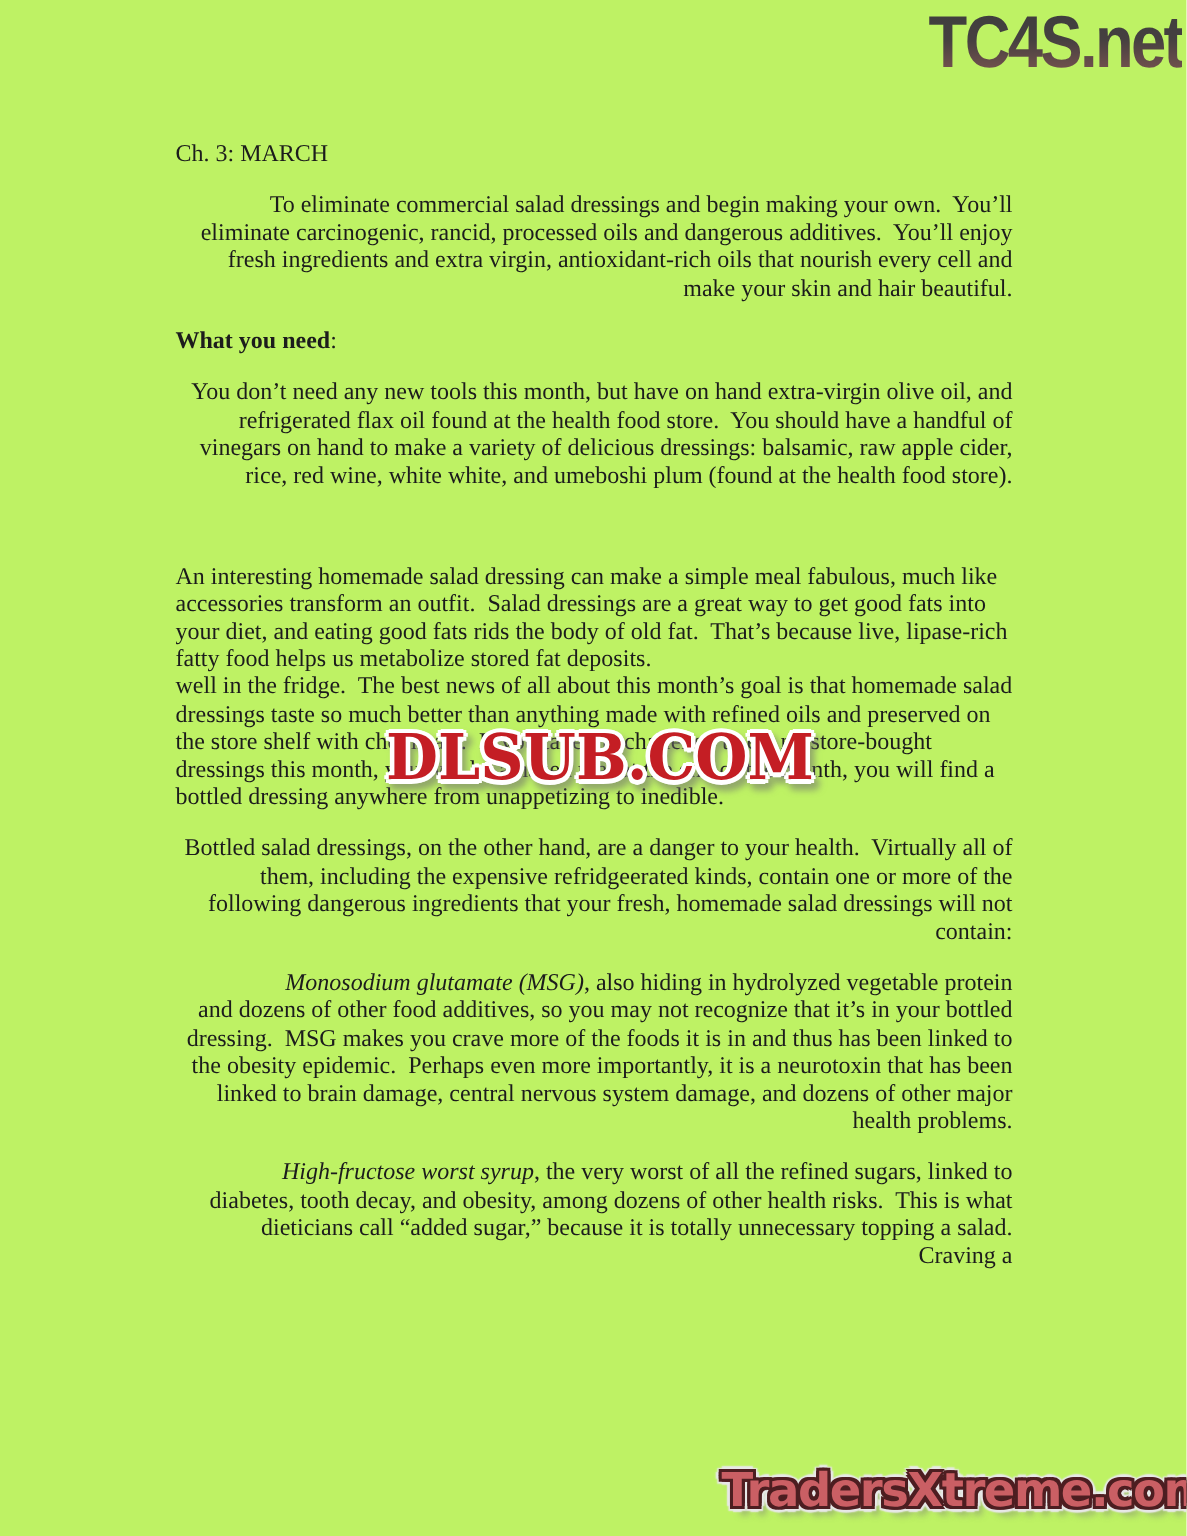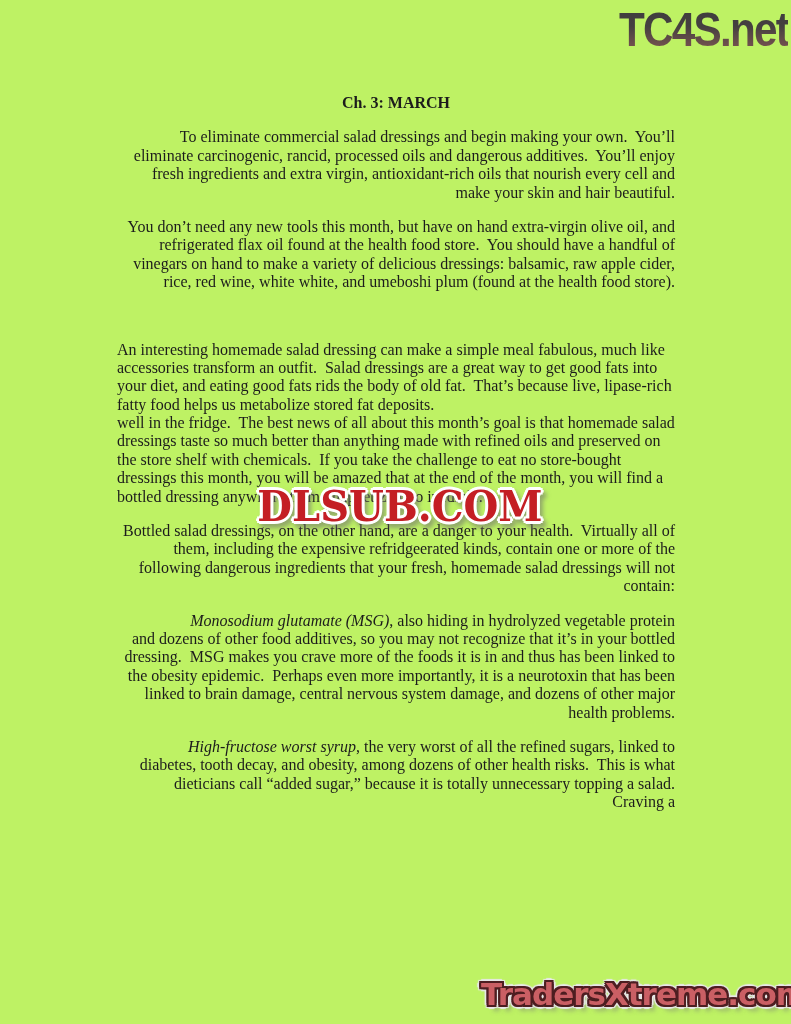--- a/index.html
+++ b/index.html
@@ -14,22 +14,22 @@
   .content{
     position:absolute;
     left:117px;top:0;
     width:558px;
     font-size:16px;
     line-height:1.15;
   }
   .para{margin:0;white-space:pre-wrap;}
   .doc-title{
     margin:94px 0 0 0;
-    text-align:center;
-    font-weight:bold;
+    text-align:left;
+    font-weight:normal;
     white-space:pre-wrap;
   }
   .h{margin:0;font-weight:normal;font-size:16px;}
   .h b{font-weight:bold;}
   .mt-head1{margin-top:21px;}
   .mt-para{margin-top:16px;text-align:right;}
   .mt-head2{margin-top:17px;}
   .mt-gap{margin-top:49px;}
   .indent{text-indent:48px;}
   .split-line{
@@ -91,20 +91,21 @@
 
   <div class="wm wm-tc4s">TC4S.net</div>
 
   <div class="content">
 
     <p class="para doc-title">Ch. 3: MARCH</p>
 
 
     <p class="para mt-para">To eliminate commercial salad dressings and begin making your own.  You’ll eliminate carcinogenic, rancid, processed oils and dangerous additives.  You’ll enjoy fresh ingredients and extra virgin, antioxidant-rich oils that nourish every cell and make your skin and hair beautiful.</p>
 
+    <p class="h mt-head2"><b>What you need</b><span>:</span></p>
 
     <p class="para mt-para">You don’t need any new tools this month, but have on hand extra-virgin olive oil, and refrigerated flax oil found at the health food store.  You should have a handful of vinegars on hand to make a variety of delicious dressings: balsamic, raw apple cider, rice, red wine, white white, and umeboshi plum (found at the health food store).</p>
 
     <p class="para mt-gap">An interesting homemade salad dressing can make a simple meal fabulous, much like accessories transform an outfit.  Salad dressings are a great way to get good fats into your diet, and eating good fats rids the body of old fat.  That’s because live, lipase-rich fatty food helps us metabolize stored fat deposits.</p>
 
     <p class="para">well in the fridge.  The best news of all about this month’s goal is that homemade salad dressings taste so much better than anything made with refined oils and preserved on the store shelf with chemicals.  If you take the challenge to eat no store-bought dressings this month, you will be amazed that at the end of the month, you will find a bottled dressing anywhere from unappetizing to inedible.</p>
 
 
     <p class="para mt-para">Bottled salad dressings, on the other hand, are a danger to your health.  Virtually all of them, including the expensive refridgeerated kinds, contain one or more of the following dangerous ingredients that your fresh, homemade salad dressings will not contain:</p>
 

